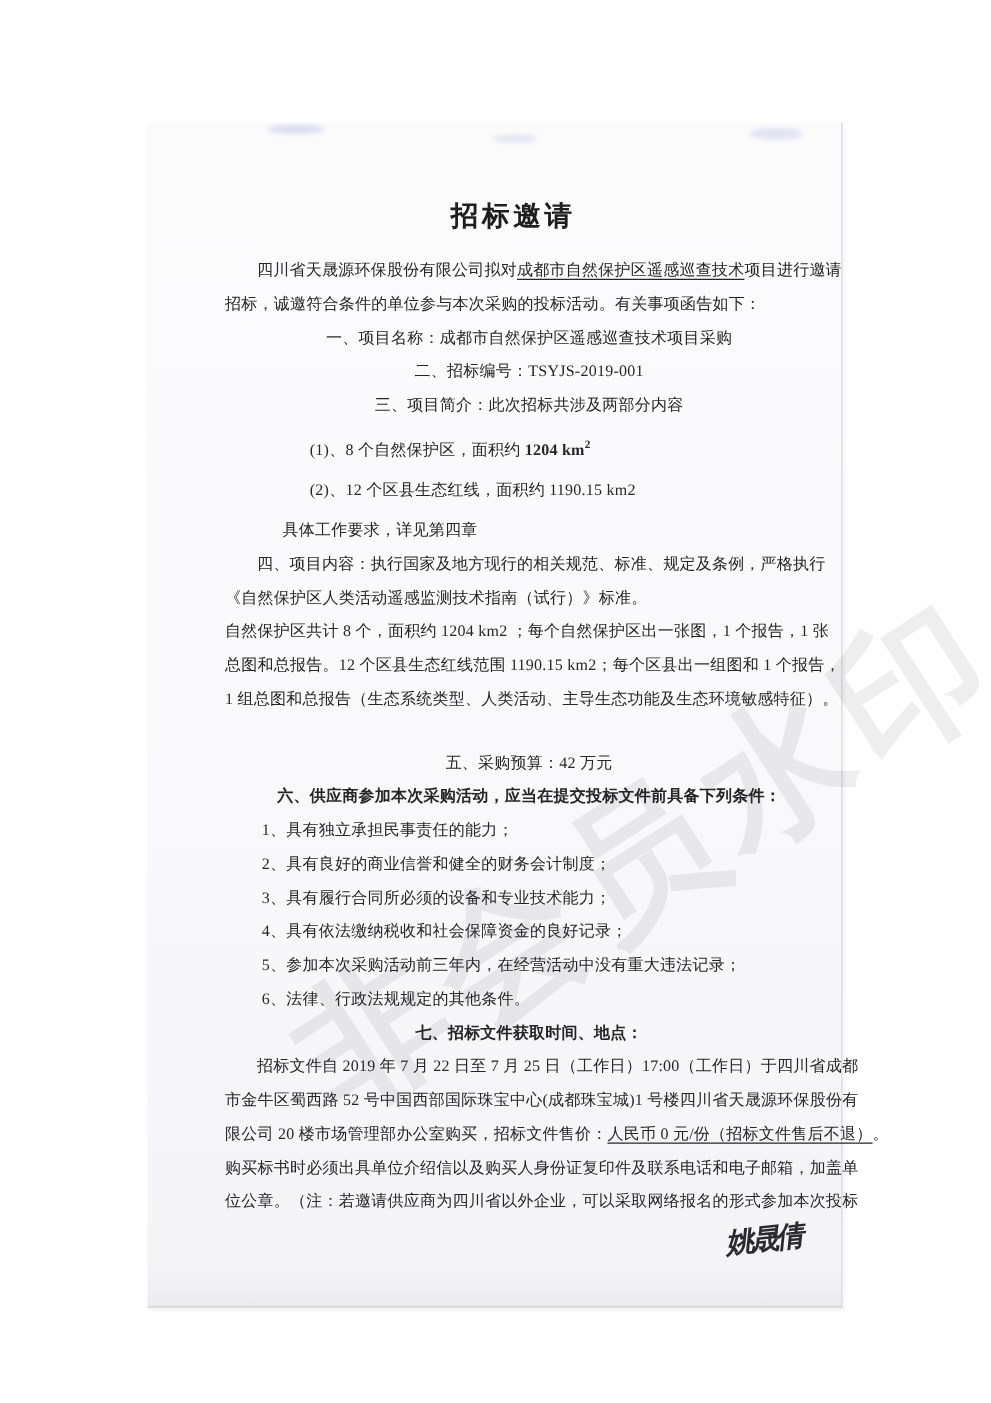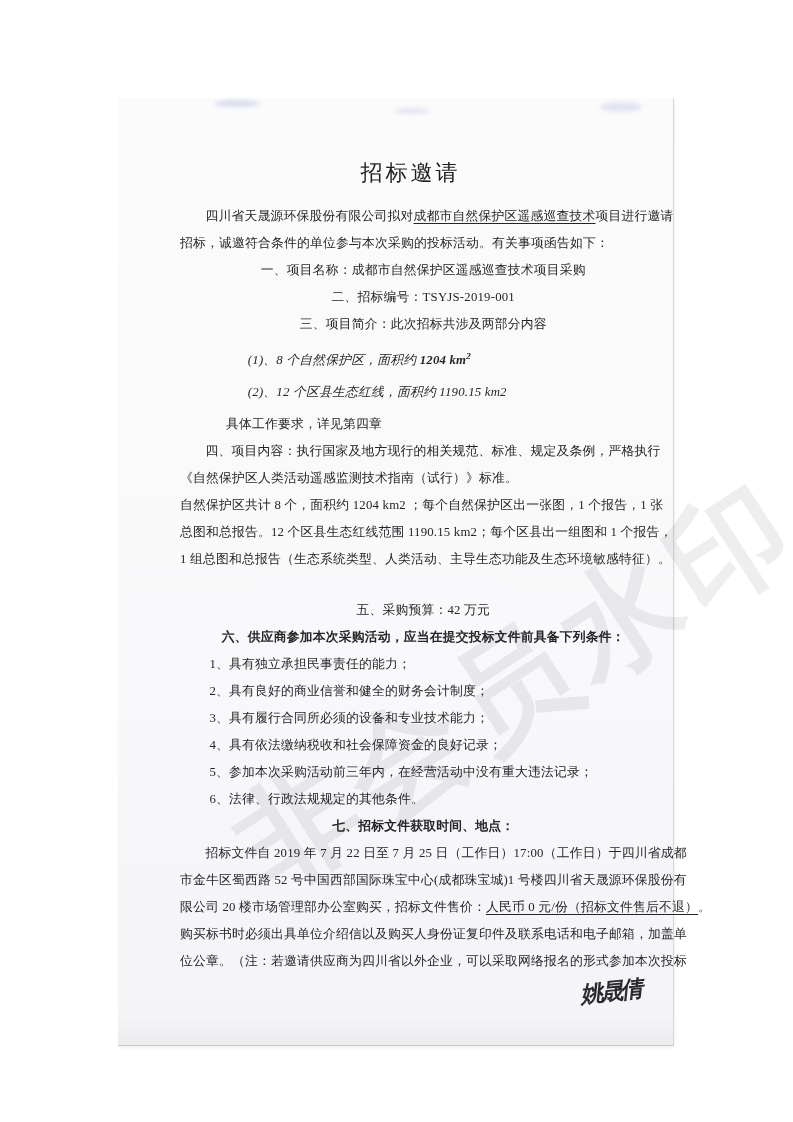--- a/index.html
+++ b/index.html
@@ -55,31 +55,31 @@
     position: relative;
     width: 100%; height: 100%;
     padding: 60px 32px 0 62px;
     color: #262628;
     font-size: 12.8px;
     letter-spacing: 0.2px;
   }
   .doc-title {
     text-align: center;
     font-size: 22px;
-    font-weight: 400;
+    font-weight: 700;
     letter-spacing: 3px;
     margin-bottom: 15px;
     color: #1e1e20;
   }
   .ln {
     line-height: 27px;
     white-space: nowrap;
   }
   .indent   { text-indent: 2em; text-align: center; }
-  .indent-lg{ text-indent: 5.3em; font-style: italic; }
+  .indent-lg{ text-indent: 5.3em; }
   .indent-md{ text-indent: 3.6em; }
   .indent-sm{ text-indent: 2.3em; }
   .bold     { font-weight: 700; }
   .mt5      { margin-top: 5px; }
   .mt9      { margin-top: 24px; }
   .u        { text-decoration: underline; text-underline-offset: 3px; }
   sup { font-size: 9px; }
 
   
   .signature {

